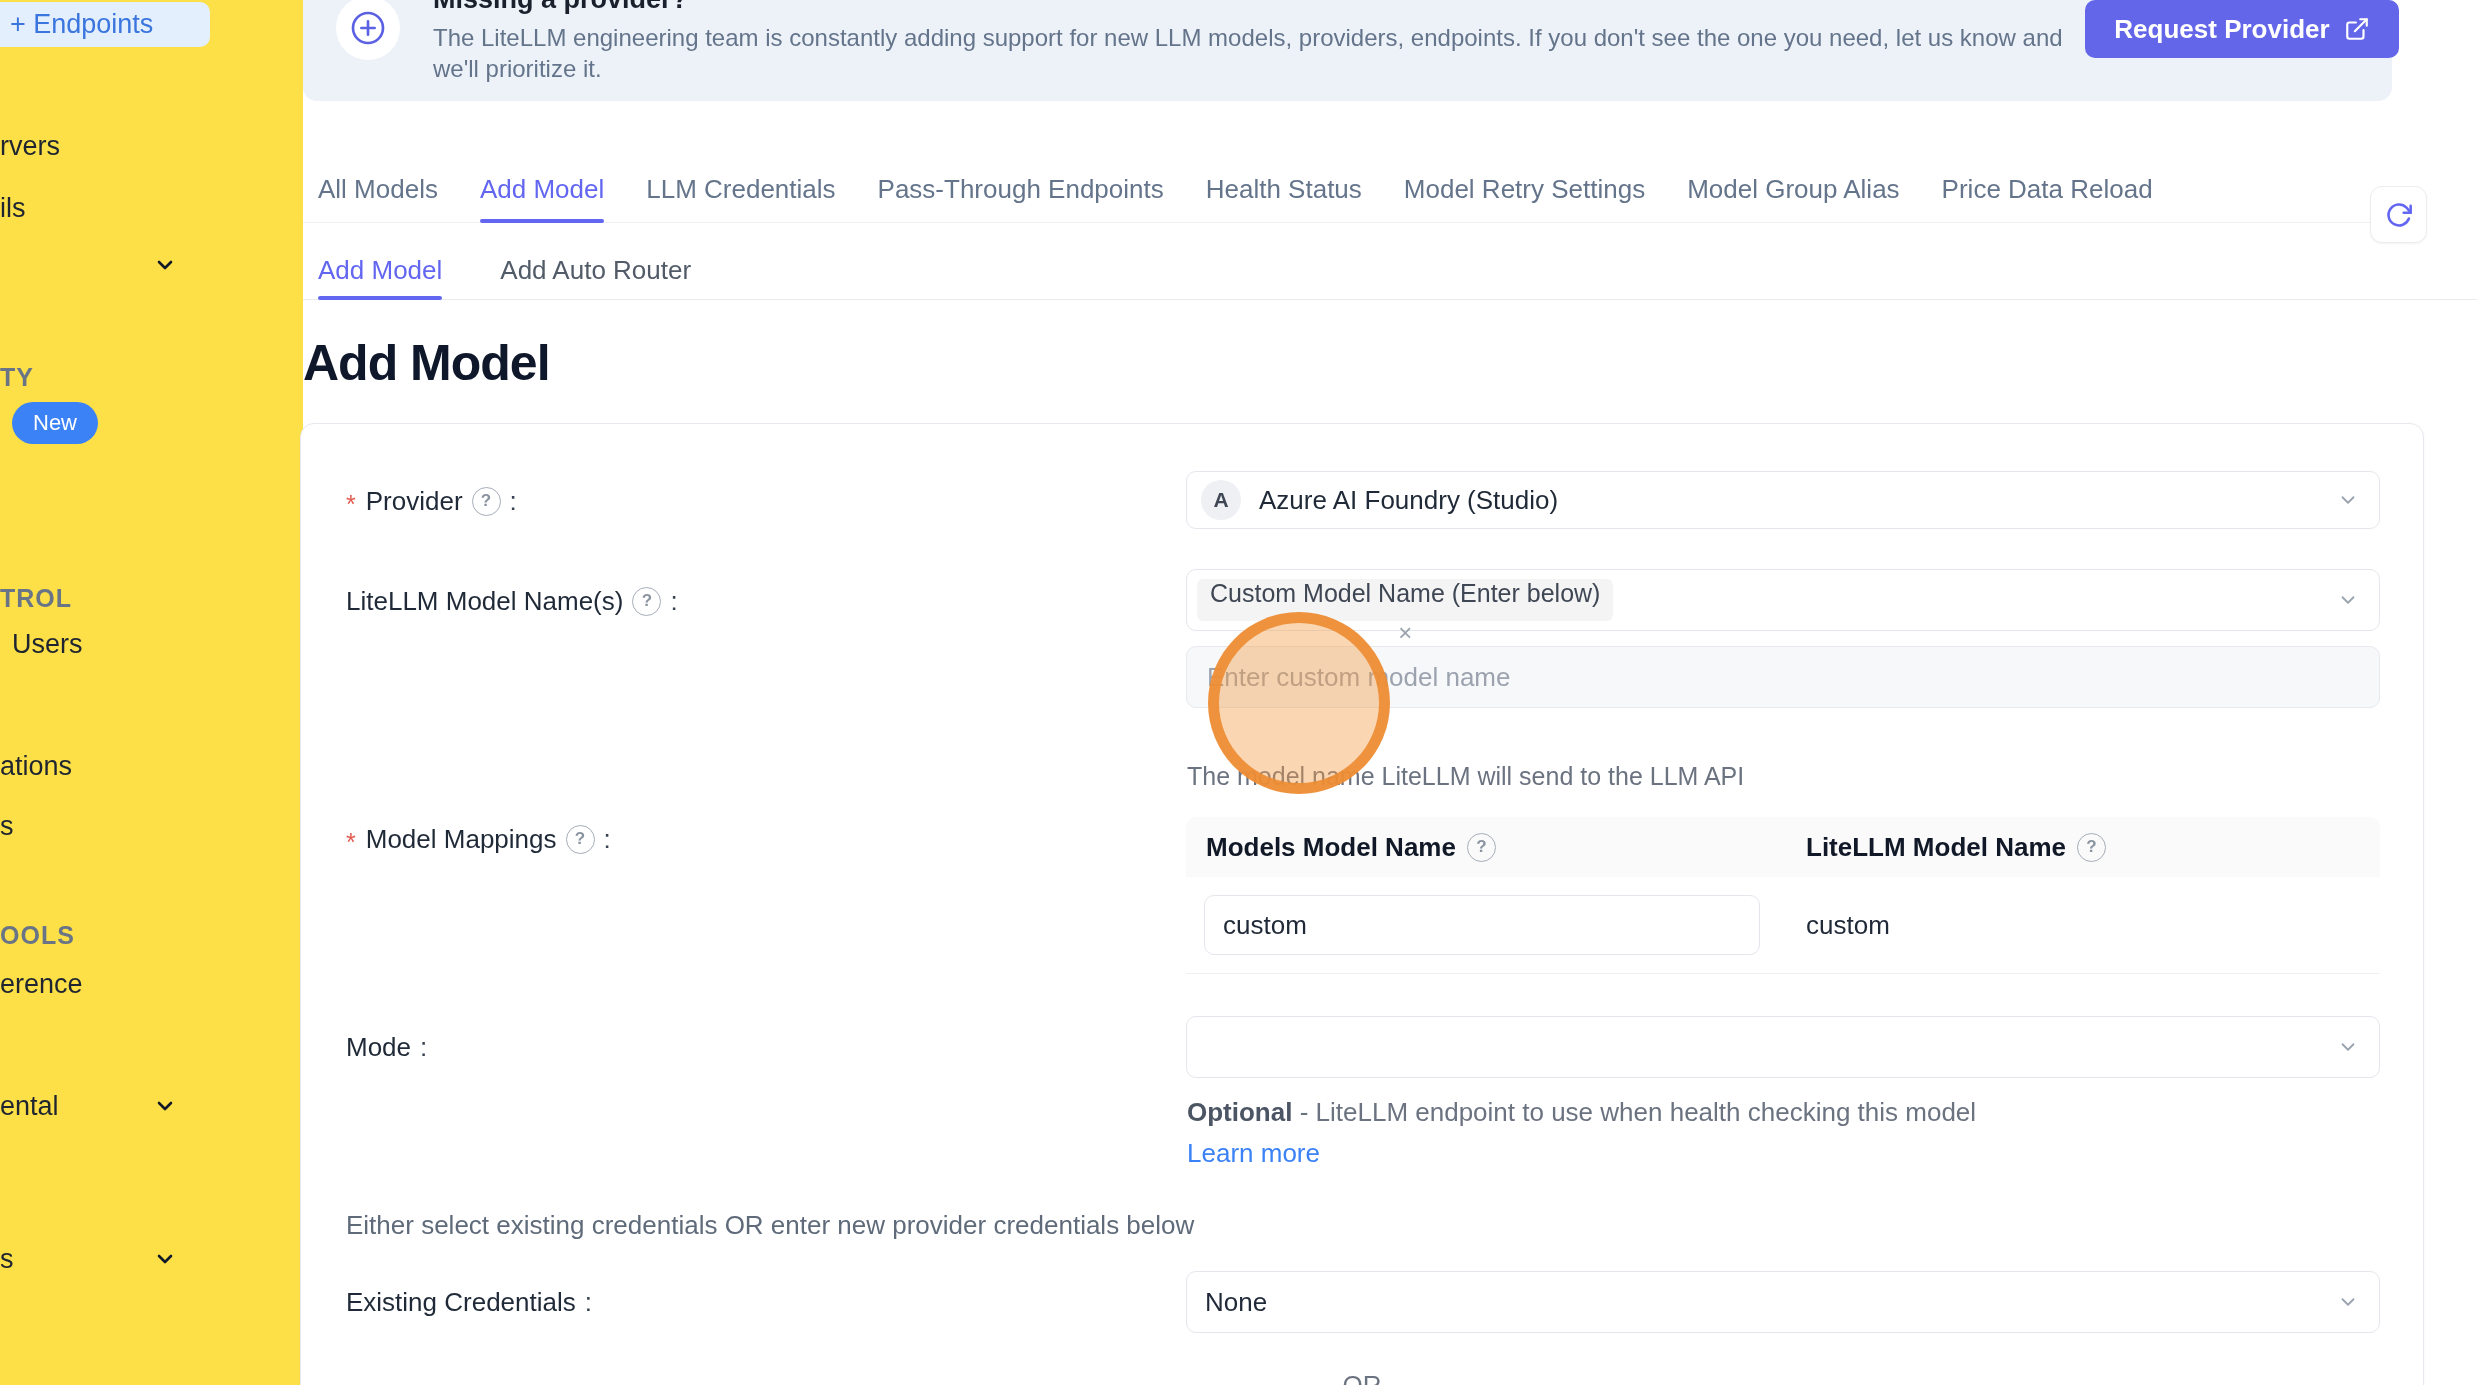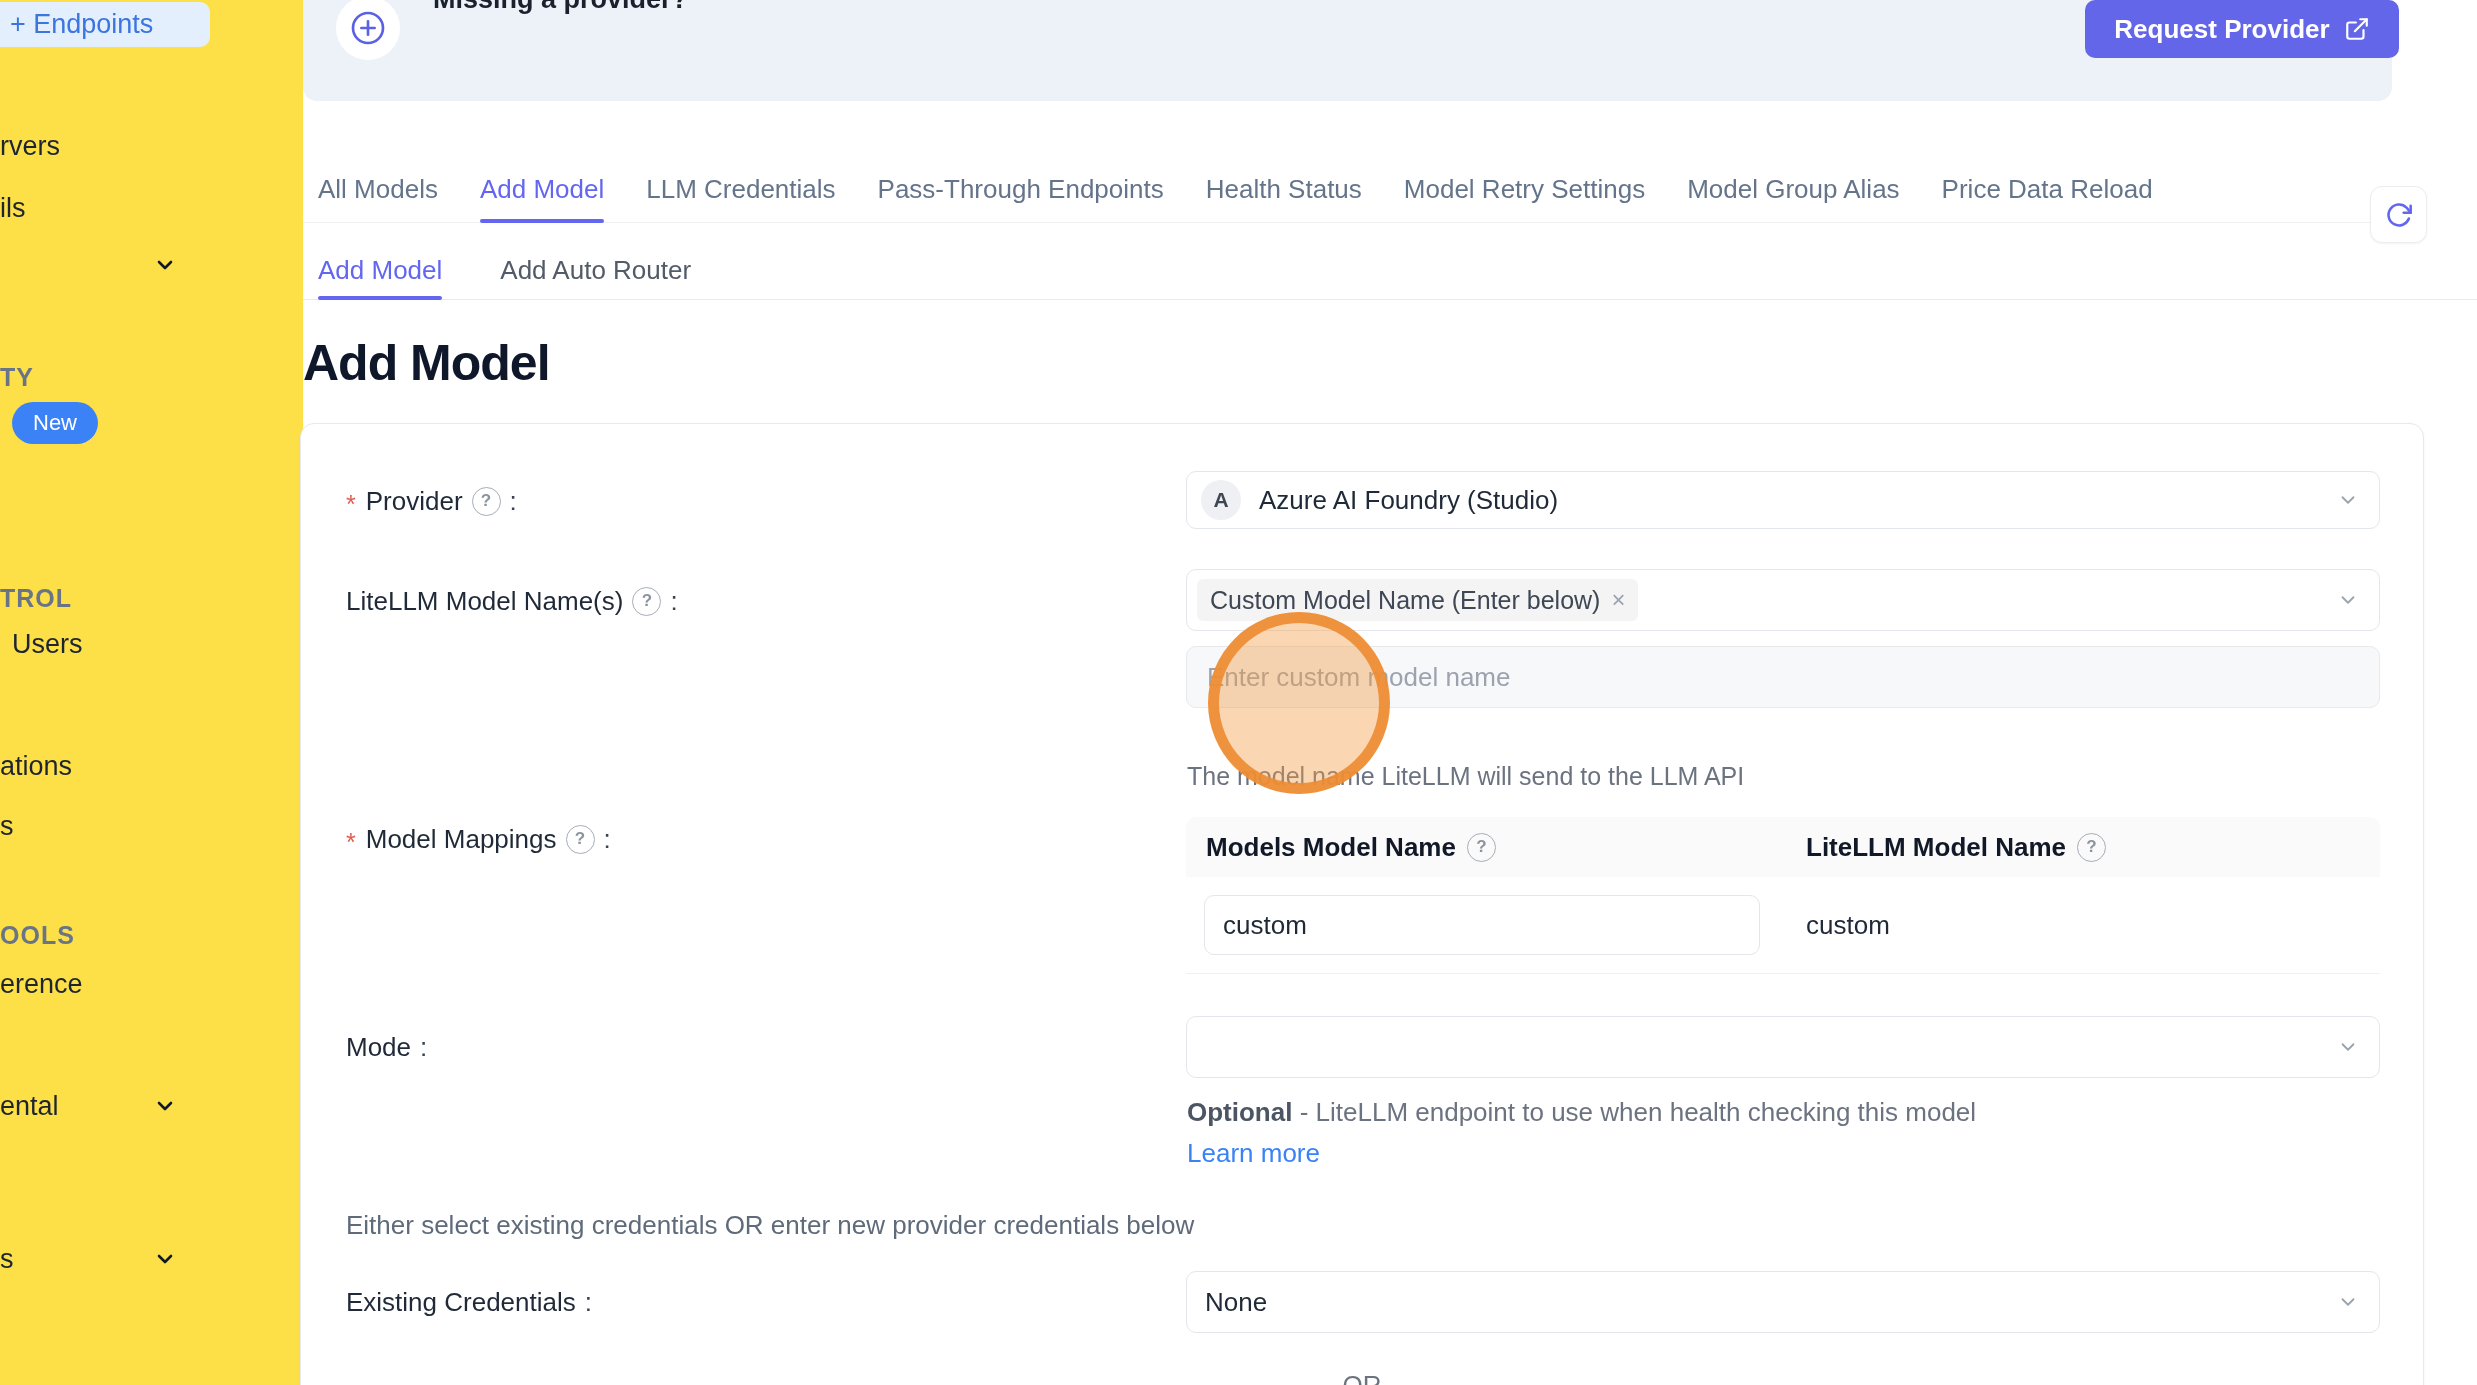--- a/index.html
+++ b/index.html
@@ -63,21 +63,21 @@
   .sel-provider{top:47px;height:58px;}
   .sel-tags{top:145px;height:62px;}
   .sel-mode{top:592px;height:62px;}
   .sel-cred{top:847px;height:62px;}
   .chev{margin-left:auto;margin-right:20px;flex:none;}
   .avatar{width:40px;height:40px;border-radius:50%;background:#eef0f3;color:#3f4754;
     font-size:21px;font-weight:600;display:flex;align-items:center;justify-content:center;
     margin-left:14px;flex:none;}
   .sel-text{margin-left:18px;font-size:26px;color:#1f2937;white-space:nowrap;}
   .tag{margin-left:10px;background:#f4f4f5;border-radius:6px;height:42px;display:flex;
-    align-items:center;padding:0 13px;font-size:25px;color:#3f4754;gap:11px;white-space:nowrap;}
+    align-items:center;padding:0 13px;font-size:25px;color:#3f4754;gap:11px;white-space:nowrap;flex-direction:column;}
   .tag-x{color:#9aa3ae;font-size:24px;cursor:pointer;}
   .custom-input{position:absolute;left:885px;top:222px;width:1194px;height:62px;
     background:#f7f8fa;border:1px solid #e7e9ed;border-radius:10px;box-sizing:border-box;
     font-size:26px;color:#1f2937;padding:0 20px;font-family:inherit;outline:none;}
   .custom-input::placeholder{color:#9ca3af;}
   .helper{position:absolute;left:886px;top:338px;font-size:25px;color:#6b7280;}
   .mtable{position:absolute;left:885px;top:393px;width:1194px;}
   .mt-head{height:60px;background:#fafafa;border-radius:10px 10px 0 0;display:flex;align-items:center;}
   .mt-h1{width:620px;padding-left:20px;box-sizing:border-box;display:flex;gap:11px;align-items:center;
     font-size:26px;font-weight:700;color:#111827;}
@@ -135,20 +135,21 @@
 </aside>
 
 <div class="banner">
   <div class="banner-ic">
     <svg width="40" height="40" viewBox="0 0 24 24">
       <circle cx="12" cy="12" r="9" fill="none" stroke="#5b61e3" stroke-width="1.6"></circle>
       <path d="M12 8v8M8 12h8" fill="none" stroke="#5b61e3" stroke-width="1.6" stroke-linecap="round"></path>
     </svg>
   </div>
   <div class="banner-title">Missing a provider?</div>
+  <div class="banner-desc">The LiteLLM engineering team is constantly adding support for new LLM models, providers, endpoints. If you don't see the one you need, let us know and we'll prioritize it.</div>
   <button class="req-btn">
     <span>Request Provider</span>
     <svg width="26" height="26" viewBox="0 0 24 24">
       <path d="M18 13v6a2 2 0 0 1-2 2H5a2 2 0 0 1-2-2V8a2 2 0 0 1 2-2h6" fill="none" stroke="#fff" stroke-width="2" stroke-linecap="round" stroke-linejoin="round"></path>
       <polyline points="15 3 21 3 21 9" fill="none" stroke="#fff" stroke-width="2" stroke-linecap="round" stroke-linejoin="round"></polyline>
       <line x1="10" y1="14" x2="21" y2="3" stroke="#fff" stroke-width="2" stroke-linecap="round"></line>
     </svg>
   </button>
 </div>
 

